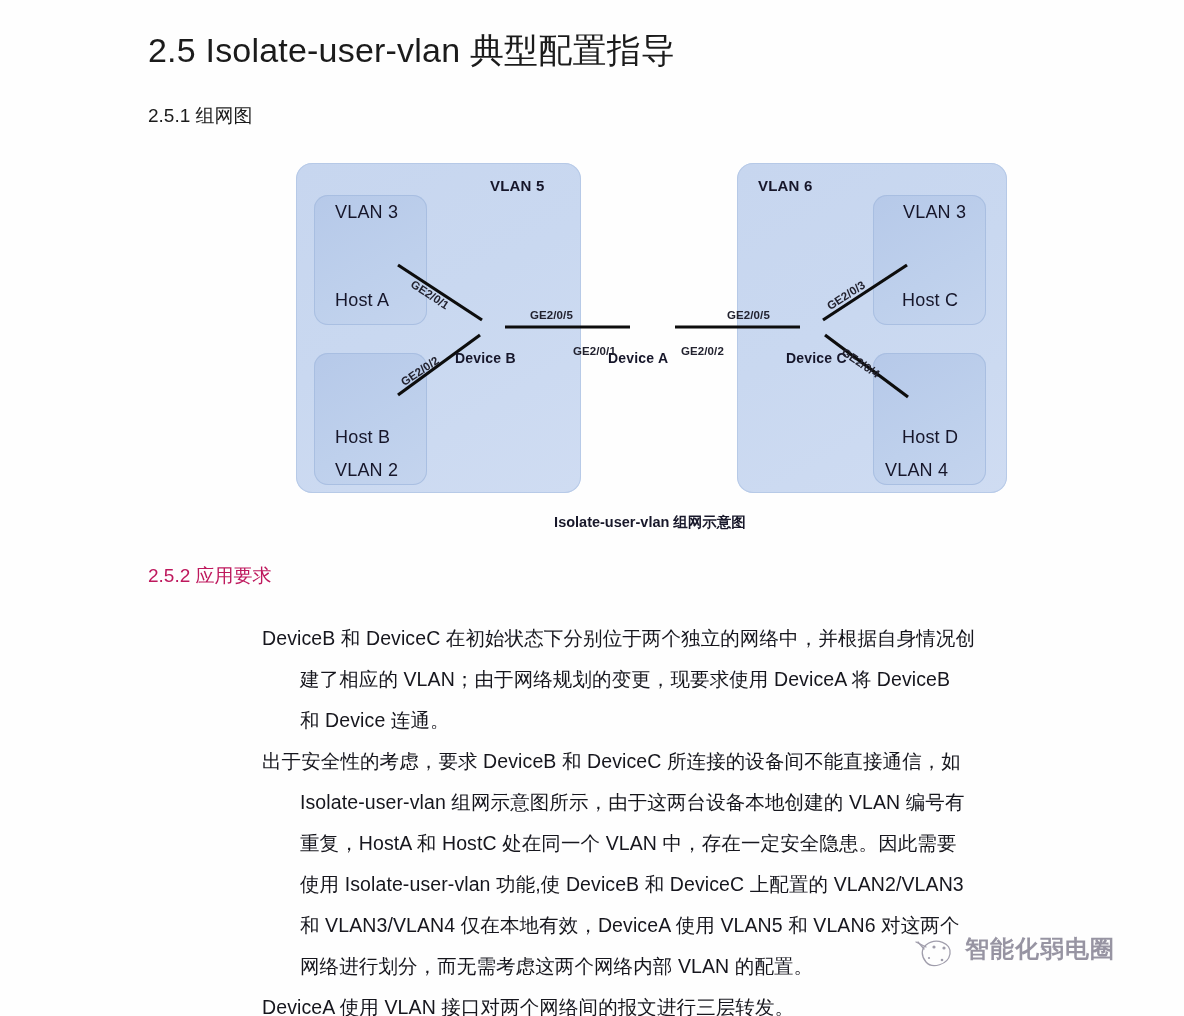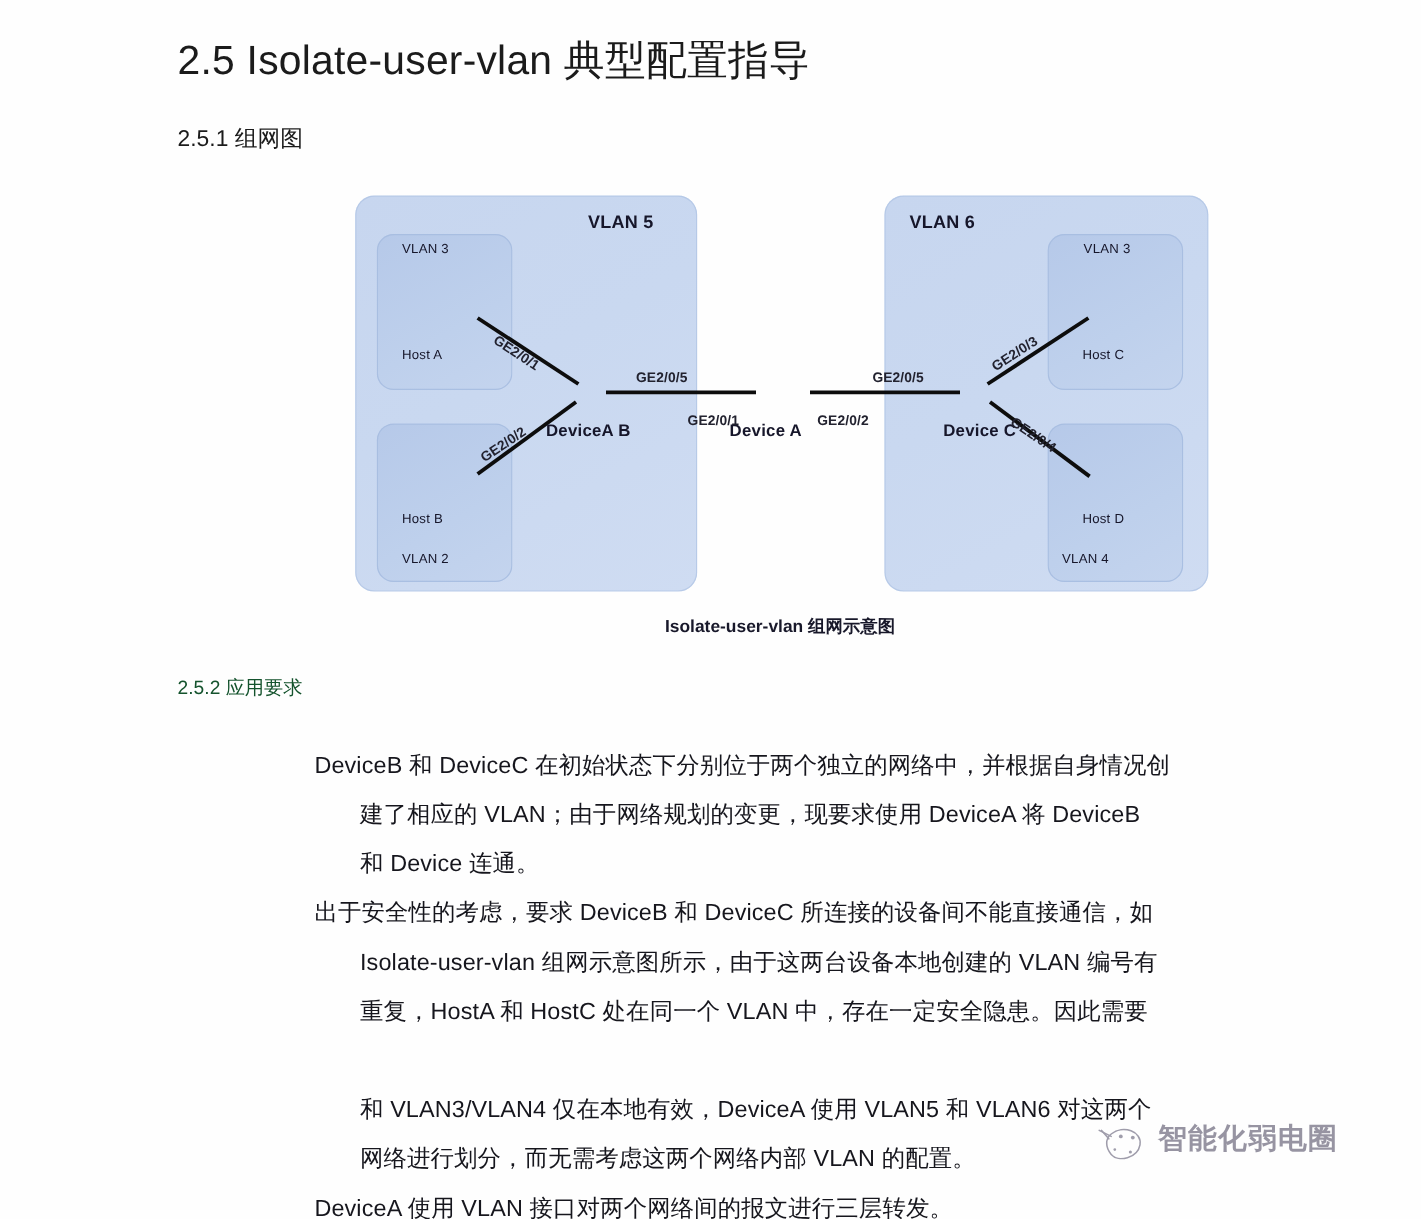--- a/index.html
+++ b/index.html
@@ -41,23 +41,23 @@
     font-size: 19px;
     font-weight: 400;
     color: #1b1b1b;
     white-space: nowrap;
     text-align: center;
   }
   .h-sub2 {
     position: absolute;
     left: 148px;
     top: 563px;
-    font-size: 16px;
+    font-size: 19px;
     font-weight: 400;
-    color: #14532d;
+    color: #be185d;
     white-space: nowrap;
   }
 
   
   .figure {
     position: absolute;
     left: 290px;
     top: 155px;
     width: 720px;
     height: 345px;
@@ -78,21 +78,21 @@
     background: linear-gradient(150deg, #b6c9e9 0%, #bed0ec 60%, #c4d4ee 100%);
     box-shadow: inset 0 0 0 1px rgba(166,188,224,0.9);
   }
   .vlan-inner.ia { left: 24px;  top: 40px;  width: 113px; height: 130px; }
   .vlan-inner.ib { left: 24px;  top: 198px; width: 113px; height: 132px; }
   .vlan-inner.ic { left: 583px; top: 40px;  width: 113px; height: 130px; }
   .vlan-inner.id { left: 583px; top: 198px; width: 113px; height: 132px; }
 
   .lbl {
     position: absolute;
-    font-size: 11px;
+    font-size: 18px;
     color: #16162a;
     white-space: nowrap;
     letter-spacing: 0.2px;
   }
   .lbl.bold { font-weight: 700; font-size: 15px; }
   .lbl.dev  { font-weight: 600; font-size: 14px; }
 
   
   .iface {
     position: absolute;
@@ -286,21 +286,21 @@
     <div class="lbl" style="left:45px; top:47px;">VLAN 3</div>
     <div class="lbl" style="left:45px; top:305px;">VLAN 2</div>
     <div class="lbl" style="left:613px; top:47px;">VLAN 3</div>
     <div class="lbl" style="left:595px; top:305px;">VLAN 4</div>
 
     <div class="lbl" style="left:45px; top:135px;">Host A</div>
     <div class="lbl" style="left:45px; top:272px;">Host B</div>
     <div class="lbl" style="left:612px; top:135px;">Host C</div>
     <div class="lbl" style="left:612px; top:272px;">Host D</div>
 
-    <div class="lbl dev" style="left:165px; top:195px;">DeviceA B</div>
+    <div class="lbl dev" style="left:165px; top:195px;">Device B</div>
     <div class="lbl dev" style="left:318px; top:195px;">Device A</div>
     <div class="lbl dev" style="left:496px; top:195px;">Device C</div>
 
     <div class="iface" style="left:122px; top:122px; transform:rotate(33deg);">GE2/0/1</div>
     <div class="iface" style="left:112px; top:222px; transform:rotate(-34deg);">GE2/0/2</div>
     <div class="iface" style="left:240px; top:154px;">GE2/0/5</div>
     <div class="iface" style="left:283px; top:190px;">GE2/0/1</div>
     <div class="iface" style="left:391px; top:190px;">GE2/0/2</div>
     <div class="iface" style="left:437px; top:154px;">GE2/0/5</div>
     <div class="iface" style="left:538px; top:146px; transform:rotate(-33deg);">GE2/0/3</div>
@@ -310,20 +310,21 @@
   </div>
 
   <div class="h-sub2">2.5.2 应用要求</div>
 
   <div class="para ind0" style="top:618px;">DeviceB 和 DeviceC 在初始状态下分别位于两个独立的网络中，并根据自身情况创</div>
   <div class="para ind1" style="top:659px;">建了相应的 VLAN；由于网络规划的变更，现要求使用 DeviceA 将 DeviceB</div>
   <div class="para ind1" style="top:700px;">和 Device 连通。</div>
   <div class="para ind0" style="top:741px;">出于安全性的考虑，要求 DeviceB 和 DeviceC 所连接的设备间不能直接通信，如</div>
   <div class="para ind1" style="top:782px;">Isolate-user-vlan 组网示意图所示，由于这两台设备本地创建的 VLAN 编号有</div>
   <div class="para ind1" style="top:823px;">重复，HostA 和 HostC 处在同一个 VLAN 中，存在一定安全隐患。因此需要</div>
+  <div class="para ind1" style="top:864px;">使用 Isolate-user-vlan 功能,使 DeviceB 和 DeviceC 上配置的 VLAN2/VLAN3</div>
   <div class="para ind1" style="top:905px;">和 VLAN3/VLAN4 仅在本地有效，DeviceA 使用 VLAN5 和 VLAN6 对这两个</div>
   <div class="para ind1" style="top:946px;">网络进行划分，而无需考虑这两个网络内部 VLAN 的配置。</div>
   <div class="para ind0" style="top:987px;">DeviceA 使用 VLAN 接口对两个网络间的报文进行三层转发。</div>
 
   <div class="watermark">
     <svg width="44" height="40" viewBox="0 0 44 40">
       <g fill="none" stroke="#4a4560" stroke-width="1.3" stroke-linecap="round">
         <path d="M14 12 C24 4, 40 10, 38 21 C36 32, 20 36, 14 29 C9 23, 9 16, 14 12 Z"></path>
         <path d="M14 14 L4 9"></path>
         <path d="M6 9 L12 16"></path>

